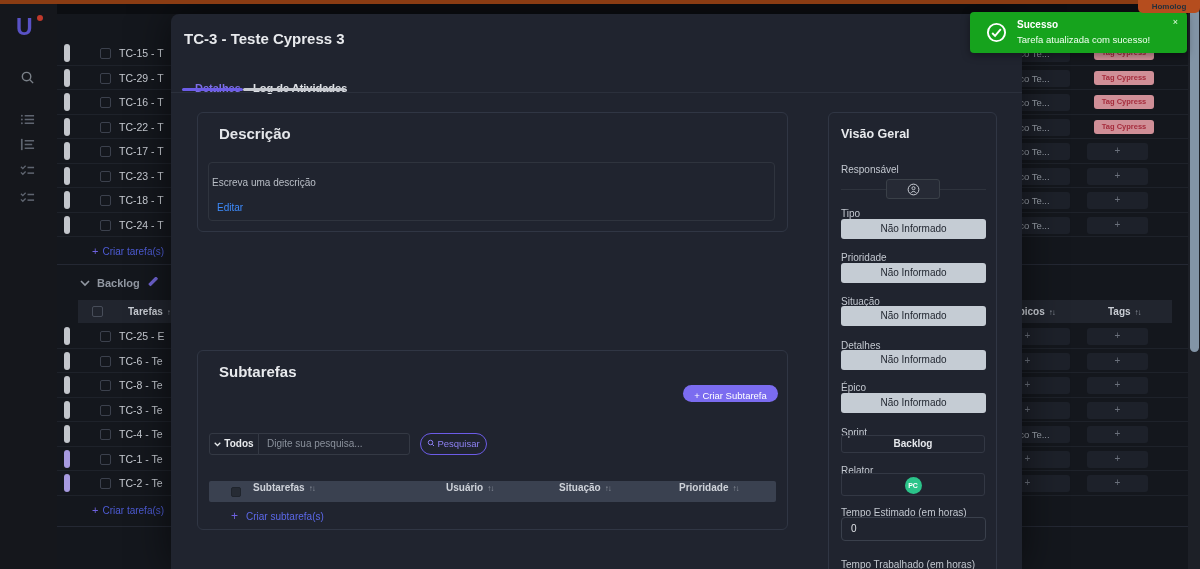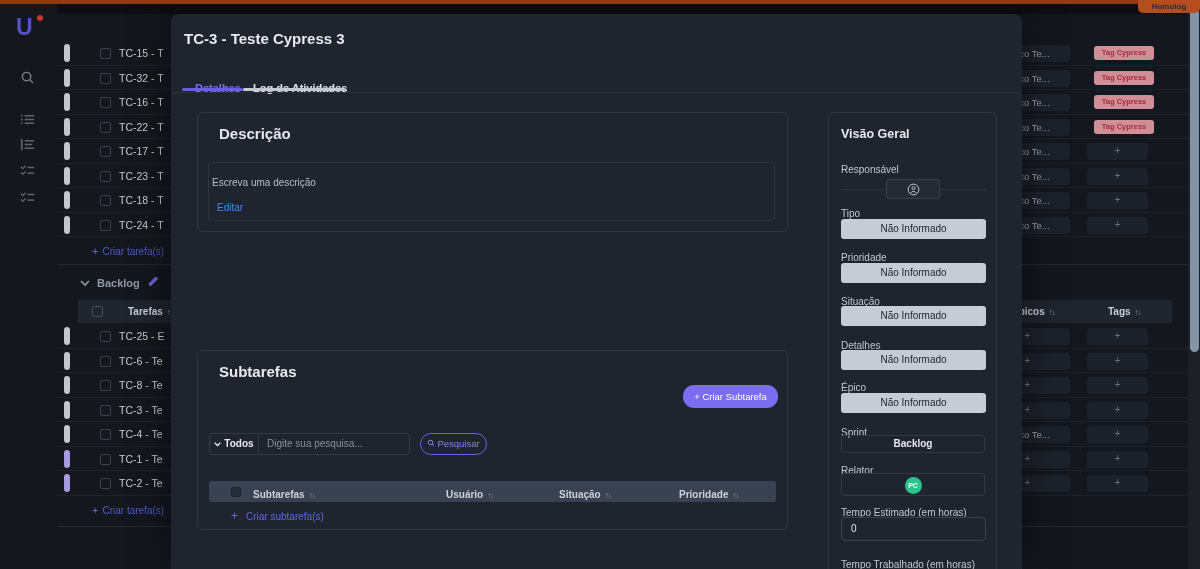--- a/index.html
+++ b/index.html
@@ -58,32 +58,32 @@
   .tab-underline-hover  { position:absolute; left:72px; top:0; width:102px; height:2.5px; background:#c6c9cf; border-radius:2px; }
   .modal-divider { position:absolute; left:0; top:78px; width:851px; border-top:1px solid #2b303c; }
 
   .card { position:absolute; left:26px; width:591px; border:1px solid #303644; border-radius:6px; background:#20242f; }
   .card-heading { position:absolute; left:21px; top:12px; font-size:15px; font-weight:bold; color:#e4e6ea; }
   .inner-box { position:absolute; left:10px; border:1px solid #2f343e; border-radius:4px; }
   .ph-text { position:absolute; left:3px; font-size:10px; color:#b9bec6; }
   .edit-link { position:absolute; left:8px; bottom:7px; font-size:10px; color:#3d8bfd; }
 
   .sub-heading { position:absolute; left:21px; top:12px; font-size:15px; font-weight:bold; color:#e8eaed; }
-  .btn-primary { position:absolute; left:485px; top:34px; width:95px; height:23px; background:#7b6cf0; border:none;
+  .btn-primary { position:absolute; left:485px; top:34px; width:95px; height:17px; background:#7b6cf0; border:none;
                  border-radius:11px; color:#fff; font-size:9.5px; line-height:21px; text-align:center; }
   .search-row { position:absolute; left:11px; top:82px; height:22px; }
   .dd-todos { position:absolute; left:0; top:0; width:50px; height:22px; border:1px solid #343944; border-radius:3px 0 0 3px;
               color:#e8eaed; font-size:10px; font-weight:bold; line-height:20px; text-align:center; }
   .search-input { position:absolute; left:49px; top:0; width:152px; height:22px; border:1px solid #343944; border-radius:0 3px 3px 0;
                   color:#8a919c; font-size:10px; line-height:20px; padding-left:8px; }
   .btn-search { position:absolute; left:211px; top:0; width:67px; height:22px; border:1px solid #6c5ce7; border-radius:11px;
                 color:#8d80f2; font-size:9.5px; line-height:20px; text-align:center; background:transparent; }
   .sub-thead { position:absolute; left:11px; top:130px; width:567px; height:21px; background:#3a4150; border-radius:2px; }
   .sub-thead .chk { position:absolute; left:22px; top:6px; width:10px; height:10px; background:#262b34; border:1px solid #1f242c; border-radius:2px; }
-  .sub-th { position:absolute; top:0; line-height:27px; font-size:10px; font-weight:bold; color:#ced2d9; white-space:nowrap; }
+  .sub-th { position:absolute; top:0; line-height:14px; font-size:10px; font-weight:bold; color:#ced2d9; white-space:nowrap; }
   .sub-create { position:absolute; left:33px; top:158px; font-size:10px; color:#5b68e8; }
   .sub-create .plus { color:#6f62e0; font-size:12px; margin-right:8px; }
 
   
   .vg-card { position:absolute; left:657px; top:98px; width:169px; height:470px; border:1px solid #303644;
              border-radius:6px; background:#20242f; overflow:hidden; }
   .vg-heading { position:absolute; left:12px; top:14px; font-size:12.5px; font-weight:bold; color:#e8eaed; }
   .vg-label { position:absolute; left:12px; font-size:10px; color:#c3c8d0; white-space:nowrap; }
   .vg-pill { position:absolute; left:12px; width:145px; background:#c5ccd4; border-radius:3px;
              color:#222731; font-size:10px; text-align:center; }
@@ -157,21 +157,21 @@
       <div class="bg-row">
         <div class="row-bar" style="background: rgb(195, 198, 204);"></div>
         <div class="row-check"></div>
         <div class="row-label">TC-15 - T</div>
         <div class="epico-chip">Épico Te...</div>
         <div class="tag-badge">Tag Cypress</div>
       </div>
       <div class="bg-row">
         <div class="row-bar" style="background: rgb(195, 198, 204);"></div>
         <div class="row-check"></div>
-        <div class="row-label">TC-32 - T</div>
+        <div class="row-label">TC-29 - T</div>
         <div class="epico-chip">Épico Te...</div>
         <div class="tag-badge">Tag Cypress</div>
       </div>
       <div class="bg-row">
         <div class="row-bar" style="background: rgb(195, 198, 204);"></div>
         <div class="row-check"></div>
         <div class="row-label">TC-16 - T</div>
         <div class="epico-chip">Épico Te...</div>
         <div class="tag-badge">Tag Cypress</div>
       </div>
@@ -374,18 +374,27 @@
           <div class="vg-box sprint" style="top: 322px; height: 18px; line-height: 16px;">Backlog</div>
           <div class="vg-label" style="top: 352px;">Relator</div>
           <div class="vg-box" style="top: 360px; height: 23px; line-height: 21px;"><span class="avatar-pc">PC</span></div>
           <div class="vg-label" style="top: 394px;">Tempo Estimado (em horas)</div>
           <div class="vg-input" style="top: 404px; height: 24px; line-height: 22px;">0</div>
           <div class="vg-label" style="top: 446px;">Tempo Trabalhado (em horas)</div>
         </div>
     </div>
   </div>
 
+  <div class="toast">
+    <svg class="toast-icon" width="21" height="21" viewBox="0 0 22 22">
+      <circle cx="11" cy="11" r="9" fill="none" stroke="#ffffff" stroke-width="2"></circle>
+      <path d="M6.5 11.5 l3 3 l6 -7" fill="none" stroke="#ffffff" stroke-width="2"></path>
+    </svg>
+    <div class="toast-title">Sucesso</div>
+    <div class="toast-msg">Tarefa atualizada com sucesso!</div>
+    <div class="toast-close">×</div>
+  </div>
 
   <div class="scroll-track">
     <div class="scroll-thumb"></div>
   </div>
 
 </div>
 
 </body></html>

